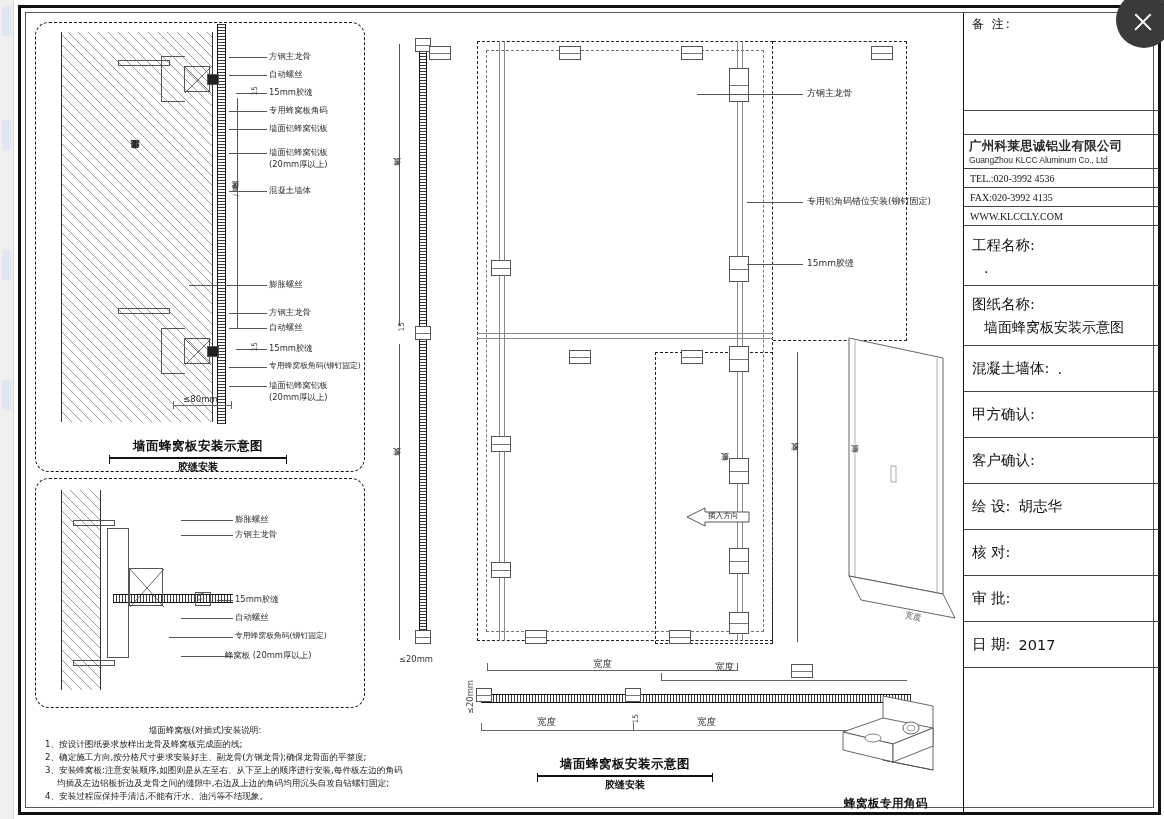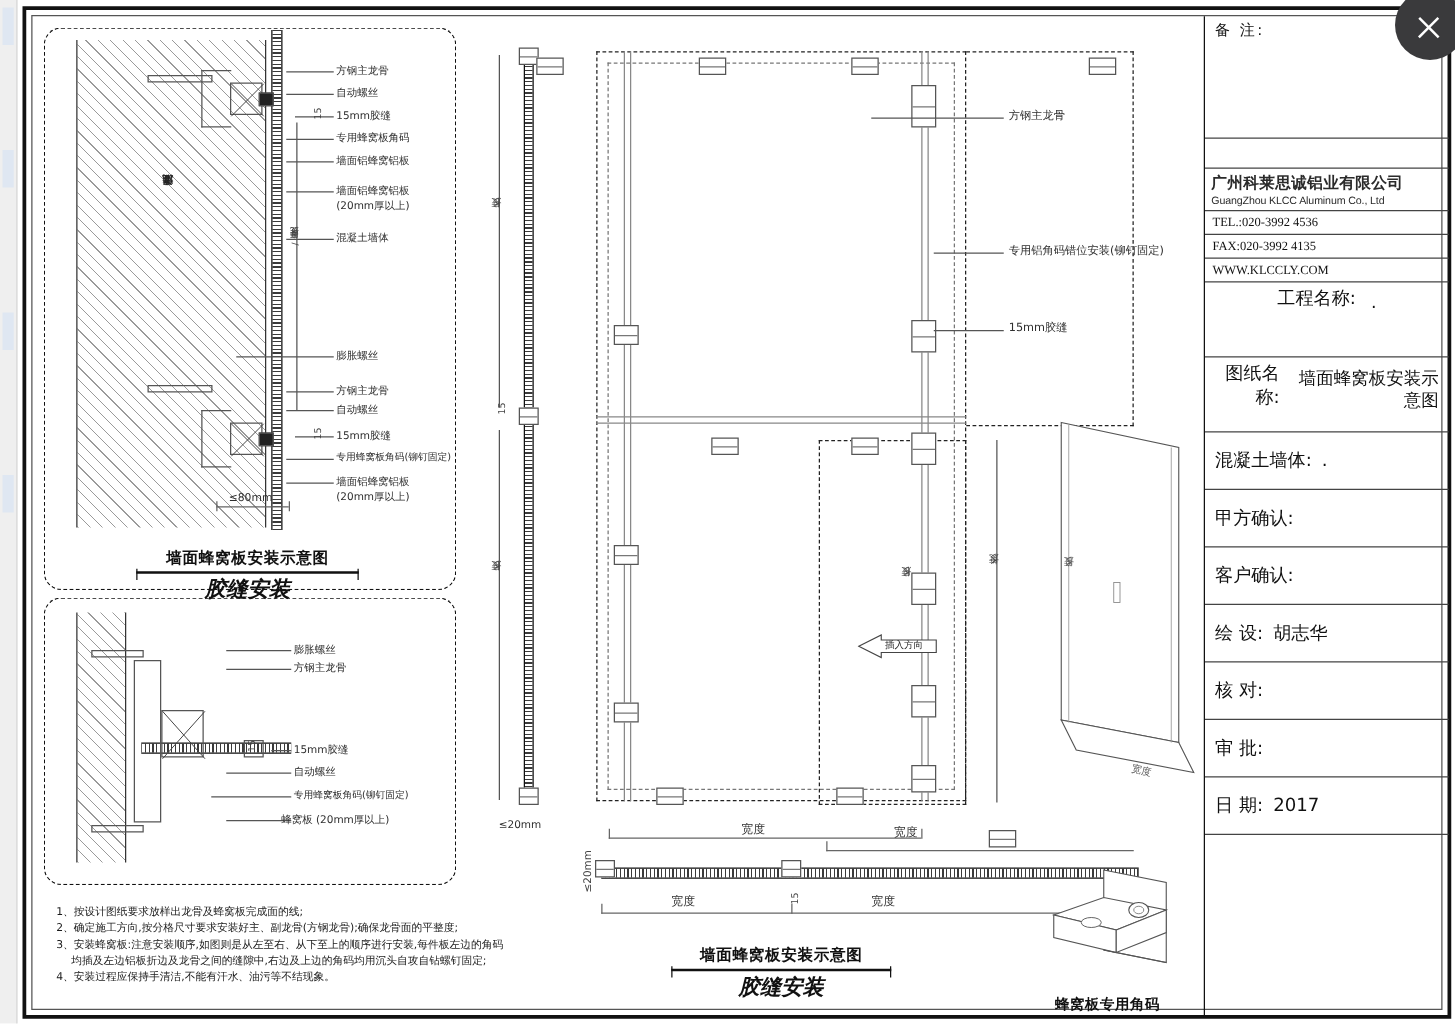--- a/index.html
+++ b/index.html
@@ -59,21 +59,21 @@
   .tb-val { margin-left: 8px; }
   .cn { font-family: "DejaVu Sans", "Liberation Sans", sans-serif; }
   #tb-remark { height: 98px; align-items: flex-start; font-size: 12px; letter-spacing:2px;}
   #tb-blank  { height: 24px; }
   #tb-logo   { height: 154px; display:block; padding:0; position:relative; }
   #tb-company{ height: 34px; flex-direction: column; align-items: flex-start; justify-content:center; padding: 2px 5px; }
   .tb-co-cn { font-size: 12.5px; font-weight: 700; color:#2b2b2b; letter-spacing:0.3px;}
   .tb-co-en { font-size: 8.5px; font-weight: 400; color:#2b2b2b; letter-spacing:-0.1px;}
   .tb-small { height: 19px; font-size: 10px; font-family:"Liberation Serif", serif; padding: 1px 6px;}
   .tb-big { height: 46px; font-size: 14.5px; }
-  .tb-two { height: 60px; flex-direction: row; align-items: flex-start; justify-content: center; text-align: right; }
+  .tb-two { height: 60px; flex-direction: column; align-items: flex-start; justify-content: center; text-align: right; }
   .tb-two .l1 { font-size: 14.5px; }
   .tb-two .l2 { font-size: 14px; padding-left: 12px; margin-top: 5px; }
 
   
   .logo-wrap { position: absolute; left: 10px; top: 14px; width: 176px; height: 130px; }
   .logo-letters { position: absolute; left: 0; top: 0; }
   .logo-cn { position: absolute; left: 2px; top: 70px; }
 
   
   .dwgbox {
@@ -111,21 +111,21 @@
     font-family: "DejaVu Sans","Liberation Sans",sans-serif;
     color: #111; font-weight: 700;
   }
   .ctitle .t1 { font-size: 12.5px; letter-spacing: 0.5px; }
   .ctitle .rule { border-top: 2px solid #111; margin: 2px 0 1px; position: relative; }
   .ctitle .rule::before, .ctitle .rule::after {
     content:""; position:absolute; top:-4px; width:0; height:9px; border-left:1.6px solid #111;
   }
   .ctitle .rule::before { left: 0; }
   .ctitle .rule::after  { right: 0; }
-  .ctitle .t2 { font-size: 17px; font-style: italic; }
+  .ctitle .t2 { font-size: 10px; }
 
   
   .concrete {
     position: absolute;
     background:
       repeating-linear-gradient(45deg, #9a9a9a 0 0.7px, transparent 0.7px 7px);
     border-left: 1px solid #333; border-right: 1px solid #333;
   }
   
   .honeycomb-v {
@@ -396,20 +396,21 @@
       <ellipse cx="90" cy="44" rx="8" ry="6" fill="#fff" stroke="#555" stroke-width="0.9"></ellipse>
       <ellipse cx="90" cy="44" rx="4" ry="3" fill="#fff" stroke="#777" stroke-width="0.7"></ellipse>
       <ellipse cx="52" cy="54" rx="8" ry="4" fill="#fff" stroke="#666" stroke-width="0.8"></ellipse>
       <line x1="62" y1="76" x2="112" y2="86" stroke="#555" stroke-width="0.9"></line>
     </svg>
     <div class="ctitle" style="left:800px; top:788px; width:130px;font-family:Liberation Mono, monospace;">
       <div class="t1" style="font-size:11.5px;">蜂窝板专用角码</div>
     </div>
 
     <div id="instructions">
+      <div class="ins-title">墙面蜂窝板(对插式)安装说明:</div>
       <div class="ins-line">1、按设计图纸要求放样出龙骨及蜂窝板完成面的线;</div>
       <div class="ins-line">2、确定施工方向,按分格尺寸要求安装好主、副龙骨(方钢龙骨);确保龙骨面的平整度;</div>
       <div class="ins-line">3、安装蜂窝板:注意安装顺序,如图则是从左至右、从下至上的顺序进行安装,每件板左边的角码</div>
       <div class="ins-cont">均插及左边铝板折边及龙骨之间的缝隙中,右边及上边的角码均用沉头自攻自钻螺钉固定;</div>
       <div class="ins-line">4、安装过程应保持手清洁,不能有汗水、油污等不结现象。</div>
     </div>
 
     <div id="titleblock">
       <div class="tb-row cn" id="tb-remark">
         <span class="tb-label">备 注:</span>

